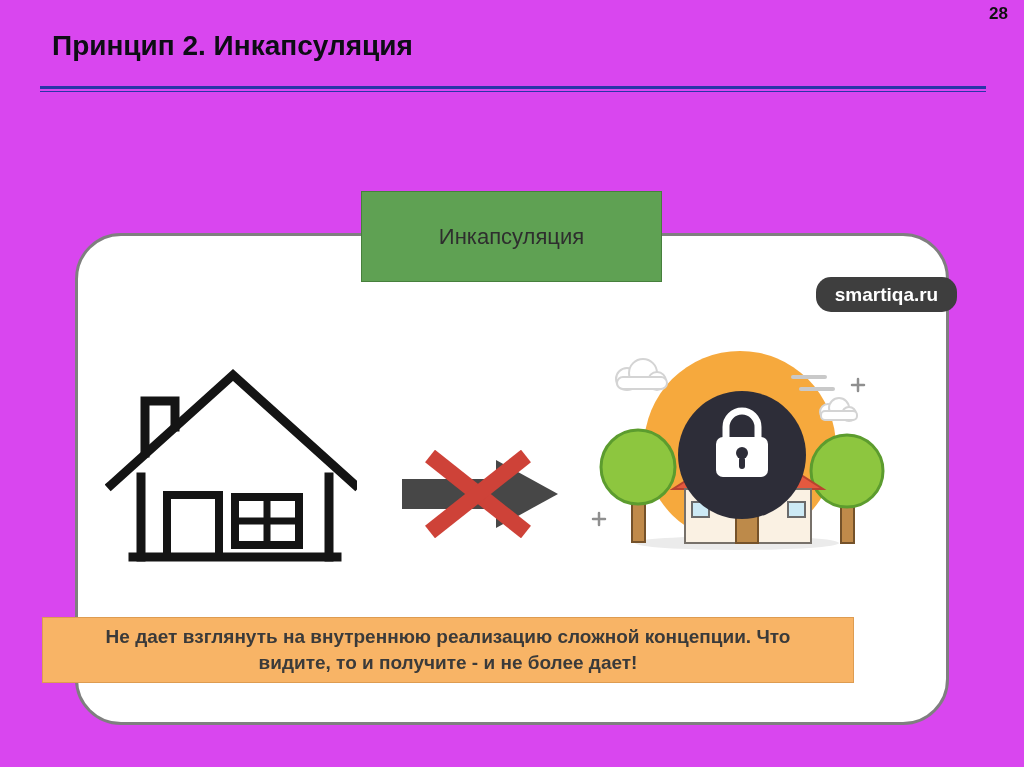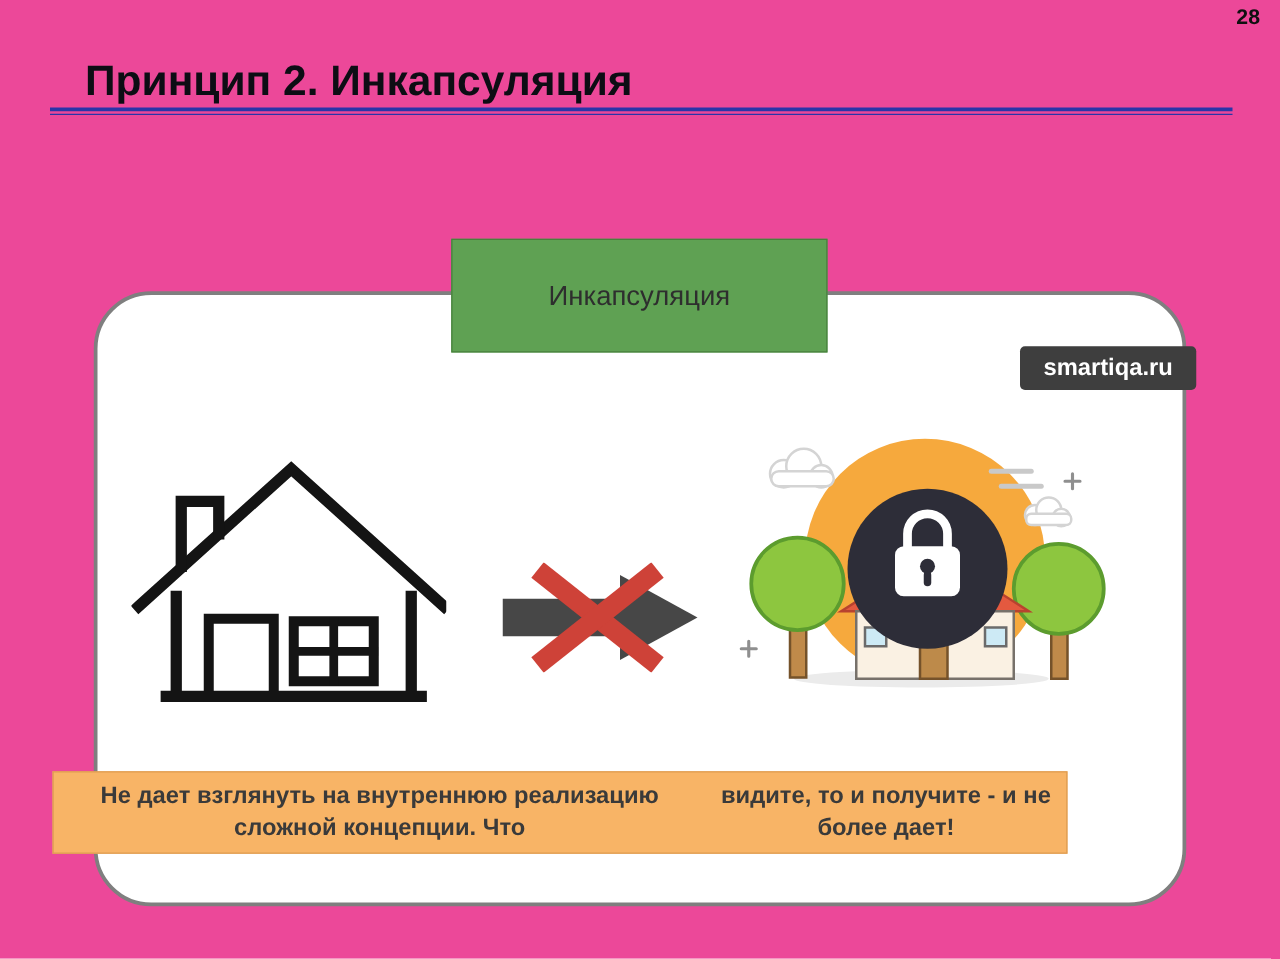--- a/index.html
+++ b/index.html
@@ -1,52 +1,52 @@
 <!DOCTYPE html>
 <html><head>
 <meta charset="utf-8">
 <style>
   html,body { margin:0; padding:0; background:#ffffff; }
   .slide {
-    position:relative; width:1024px; height:767px; background:#ec4899;
+    position:relative; width:1024px; height:767px; background:#d946ef;
     font-family:"Liberation Sans", sans-serif; overflow:hidden;
   }
   .page-number {
     position:absolute; top:4px; right:16px;
     font-size:17px; font-weight:bold; color:#101010;
   }
   .title {
-    position:absolute; top:30px; left:52px; margin:16px;
-    font-size:34px; font-weight:bold; color:#0d0d14;text-align:right;
+    position:absolute; top:30px; left:52px; margin:0;
+    font-size:28px; font-weight:bold; color:#0d0d14;text-align:right;
   }
   .rule { position:absolute; left:40px; top:86px; width:946px; }
   .rule-thick { height:3px; background:#2a35a8; }
   .rule-thin  { height:1px; background:#2a35a8; margin-top:2px; }
   .card {
     position:absolute; left:75px; top:233px; width:868px; height:486px;
     border:3px solid #7f7f7f; border-radius:46px; background:#ffffff;
   }
   .green-header {
     position:absolute; left:361px; top:191px; width:299px; height:89px;
     background:#5fa153; border:1px solid #47803c;
     display:flex; align-items:center; justify-content:center;
     font-size:22px; color:#2e2e2e;
   }
   .watermark {
     position:absolute; left:816px; top:277px; width:141px; height:35px;
     background:#3e3e3e; color:#ffffff; font-weight:bold; font-size:19px;
-    display:flex; align-items:center; justify-content:center; border-radius:4px;
+    display:flex; align-items:center; justify-content:center; border-radius:15px;
   }
   .icon-house        { position:absolute; left:105px; top:365px; }
   .icon-arrow        { position:absolute; left:402px; top:450px; }
   .icon-illustration { position:absolute; left:585px; top:337px; }
   .banner {
     position:absolute; left:42px; top:617px; width:812px; height:66px;
     background:#f8b466; border:1px solid #de9c51; box-sizing:border-box;
-    display:flex; flex-direction:row; align-items:center; justify-content:center;
+    display:flex; flex-direction:column; align-items:center; justify-content:center;
     text-align:center; font-size:19px; font-weight:bold; color:#3a3a3a; line-height:1.35;
   }
 </style>
 </head>
 <body>
 
 <div class="slide">
 
   <div class="page-number">28</div>
 

